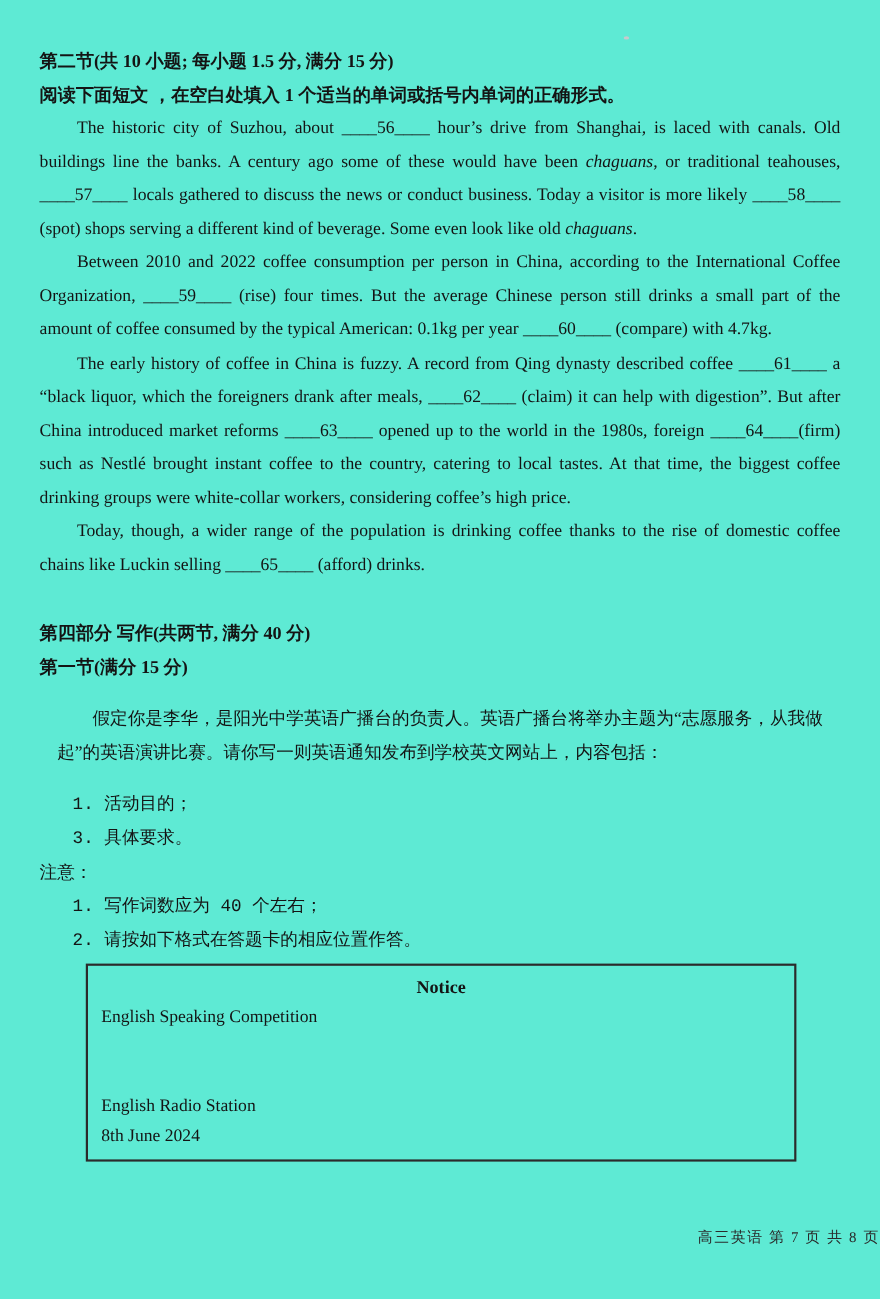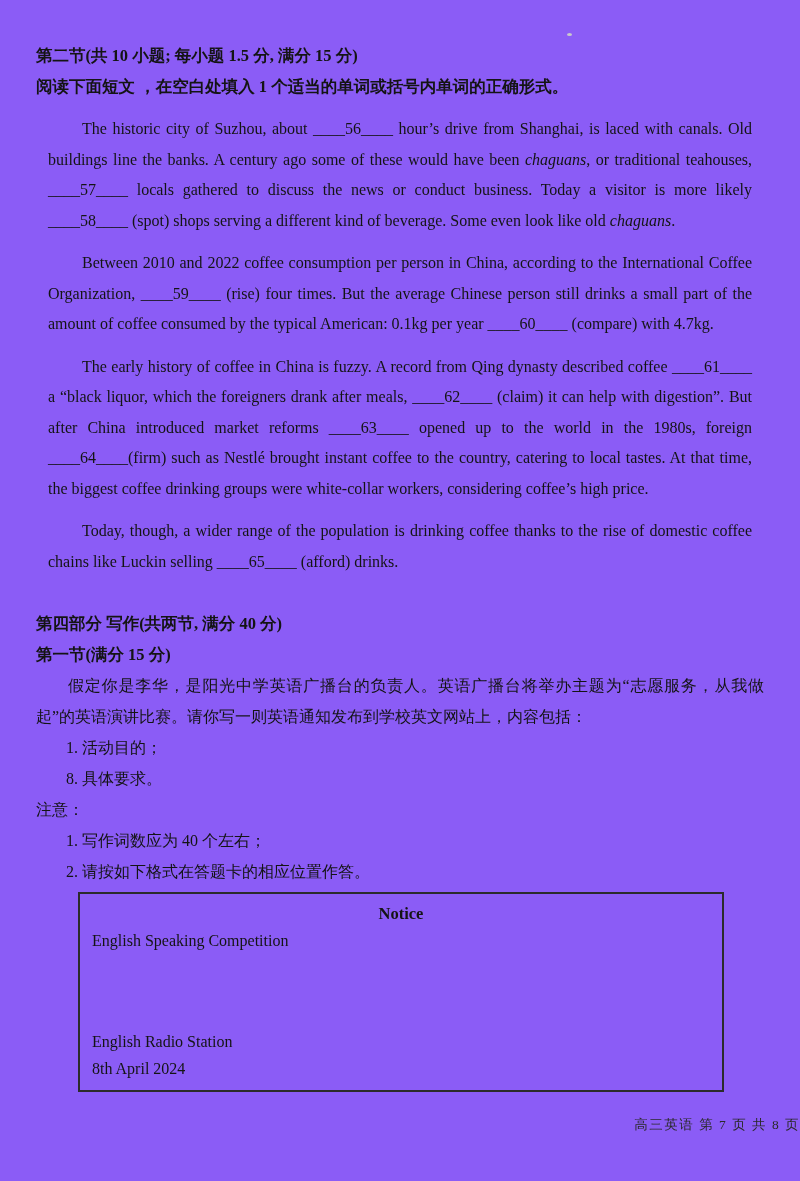--- a/index.html
+++ b/index.html
@@ -2,64 +2,65 @@
 <html><head>
 <meta charset="utf-8">
 <style>
   * { box-sizing: border-box; }
   html, body { margin: 0; padding: 0; background: #e8e8e8; }
   .page {
     position: relative;
     width: 800px;
     height: 1181px;
     margin: 0 auto;
-    background: #8b5cf6;
+    background: #5eead4;
     color: #141414;
     font-family: "Liberation Serif", "DejaVu Serif", serif;
     overflow: hidden;
   }
   .content {
     padding: 40px 36px 0 36px;
   }
   .sec-heading {
     font-weight: bold;
     font-size: 16.5px;
     line-height: 31px;
     margin: 0;
   }
   .sec-heading.part4 { margin-top: 31px; }
   .cloze-para {
-    margin: 12px;
+    margin: 0;
     font-size: 16px;
     line-height: 30.5px;
     text-align: justify;
     text-indent: 34px;
   }
   .cn-para {
-    margin: 0;
+    margin: 16px;
     font-size: 16px;
     line-height: 31px;
     text-align: justify;
     text-indent: 32px;
   }
   .list-line {
     margin: 0;
     font-size: 16px;
     line-height: 31px;
     padding-left: 30px;
+    font-family: Liberation Mono, monospace;
   }
   .plain-line {
     margin: 0;
     font-size: 16px;
     line-height: 31px;
   }
   .notice-box {
     margin: 5px 0 0 42px;
     width: 646px;
-    height: 200px;
+    height: 180px;
     border: 2px solid #2b2b2b;
     display: flex;
     flex-direction: column;
     padding: 6px 12px 8px 12px;
   }
   .notice-title {
     text-align: center;
     font-weight: bold;
     font-size: 16.5px;
     line-height: 27px;
@@ -110,30 +111,30 @@
     <p class="cloze-para"><span>Between 2010 and 2022 coffee consumption per person in China, according to the International Coffee Organization, ____59____ (rise) four times. But the average Chinese person still drinks a small part of the amount of coffee consumed by the typical American: 0.1kg per year ____60____ (compare) with 4.7kg.</span></p>
     <p class="cloze-para"><span>The early history of coffee in China is fuzzy. A record from Qing dynasty described coffee ____61____ a “black liquor, which the foreigners drank after meals, ____62____ (claim) it can help with digestion”. But after China introduced market reforms ____63____ opened up to the world in the 1980s, foreign ____64____(firm) such as Nestlé brought instant coffee to the country, catering to local tastes. At that time, the biggest coffee drinking groups were white-collar workers, considering coffee’s high price.</span></p>
     <p class="cloze-para"><span>Today, though, a wider range of the population is drinking coffee thanks to the rise of domestic coffee chains like Luckin selling ____65____ (afford) drinks.</span></p>
 
     <p class="sec-heading part4">第四部分  写作(共两节, 满分 40 分)</p>
     <p class="sec-heading">第一节(满分 15 分)</p>
 
     <p class="cn-para">假定你是李华，是阳光中学英语广播台的负责人。英语广播台将举办主题为“志愿服务，从我做起”的英语演讲比赛。请你写一则英语通知发布到学校英文网站上，内容包括：</p>
 
     <p class="list-line">1. 活动目的；</p>
-    <p class="list-line">8. 具体要求。</p>
+    <p class="list-line">3. 具体要求。</p>
 
     <p class="plain-line">注意：</p>
     <p class="list-line">1. 写作词数应为 40 个左右；</p>
     <p class="list-line">2. 请按如下格式在答题卡的相应位置作答。</p>
 
     <div class="notice-box">
       <div class="notice-title">Notice</div>
       <div class="notice-subtitle">English Speaking Competition</div>
       <div class="notice-spacer"></div>
       <div class="notice-signature">English Radio Station</div>
-      <div class="notice-date">8th April 2024</div>
+      <div class="notice-date">8th June 2024</div>
     </div>
 
   </div>
 
   <div class="page-footer">高三英语 第 7 页 共 8 页</div>
 </div>
 
 </body></html>

